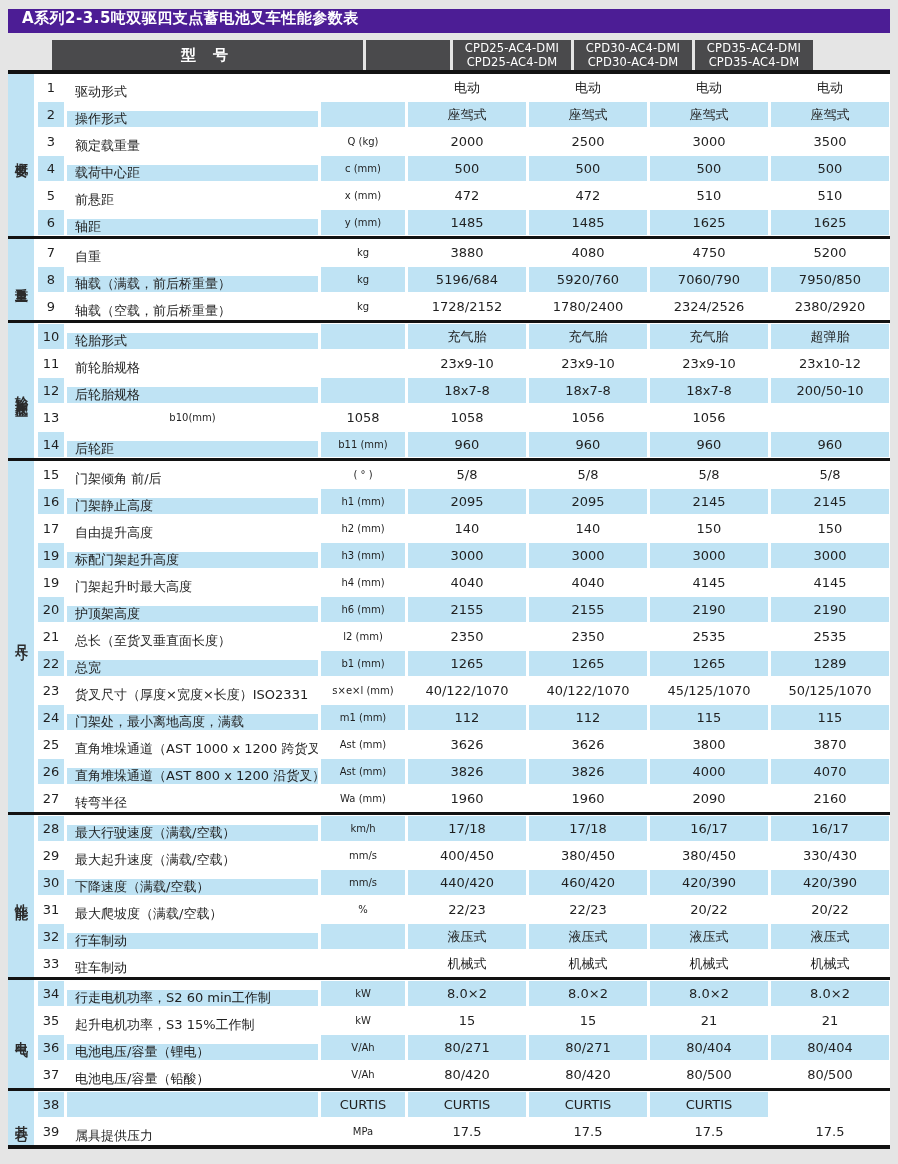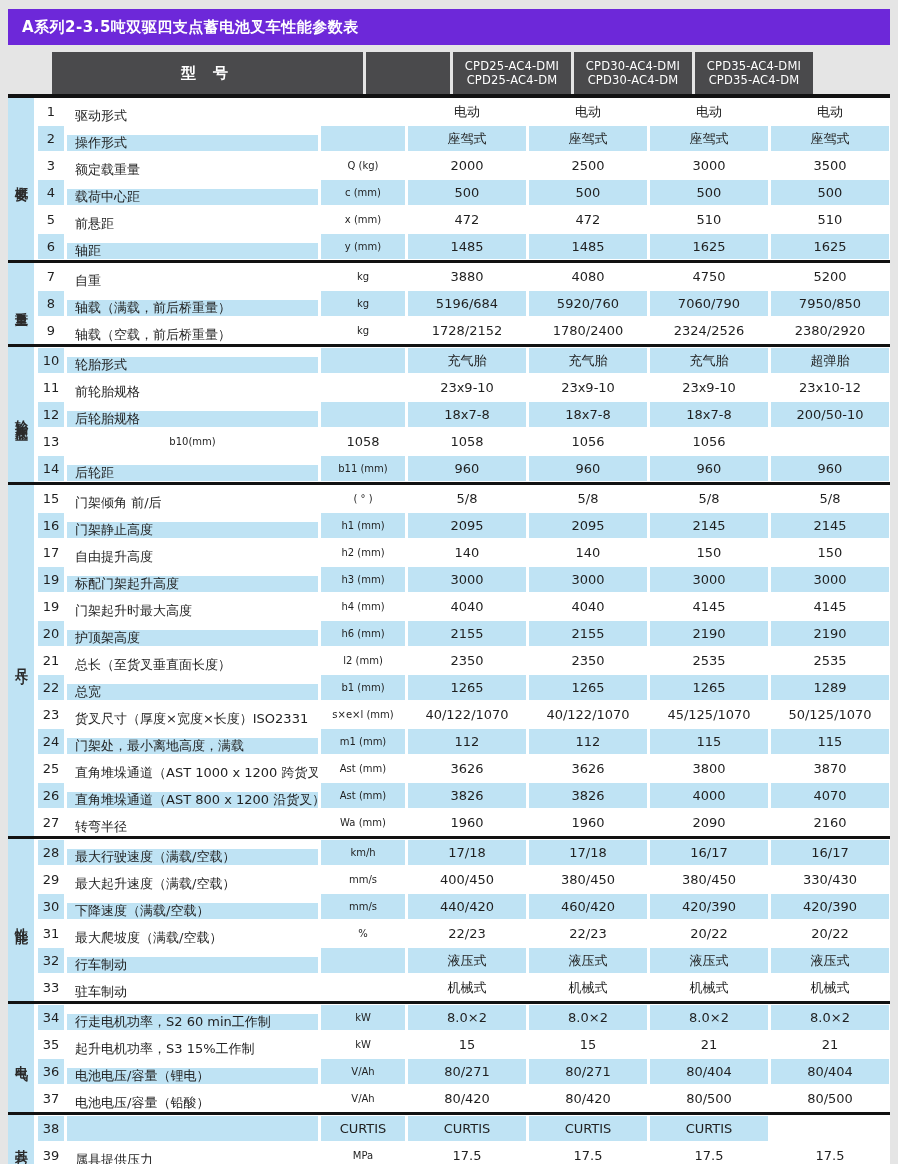--- a/index.html
+++ b/index.html
@@ -7,33 +7,33 @@
     width:898px;height:1164px;
     background:#e5e5e5;
     font-family:"DejaVu Sans","Liberation Sans",sans-serif;
     -webkit-font-smoothing:antialiased;
     overflow:hidden;
   }
   .page{padding:9px 8px 0 8px;}
 
   
   .title-bar{
-    background:#6d28d9;color:#ffffff;
-    height:36px;display:flex;align-items:center;
+    background:#4c1d95;color:#ffffff;
+    height:24px;display:flex;align-items:flex-start;
     padding-left:14px;box-sizing:border-box;
     font-size:15px;font-weight:bold;letter-spacing:0.5px;
   }
 
   
   .col-header{
     margin-top:7px;
     display:grid;
     grid-template-columns:311px 84px 118px 118px 118px 118px;
     column-gap:3px;
-    height:42px;
+    height:30px;
     padding-left:44px;
   }
   .col-header .blk{
     background:#4a4a4c;color:#fff;
     display:flex;flex-direction:column;align-items:center;justify-content:center;
     line-height:1.25;
   }
   .col-header .model-label{font-size:15px;font-weight:bold;letter-spacing:6px;}
   .col-header .model-col{font-size:11.5px;letter-spacing:0.2px;}
   .header-rule{height:4px;background:#121212;}

